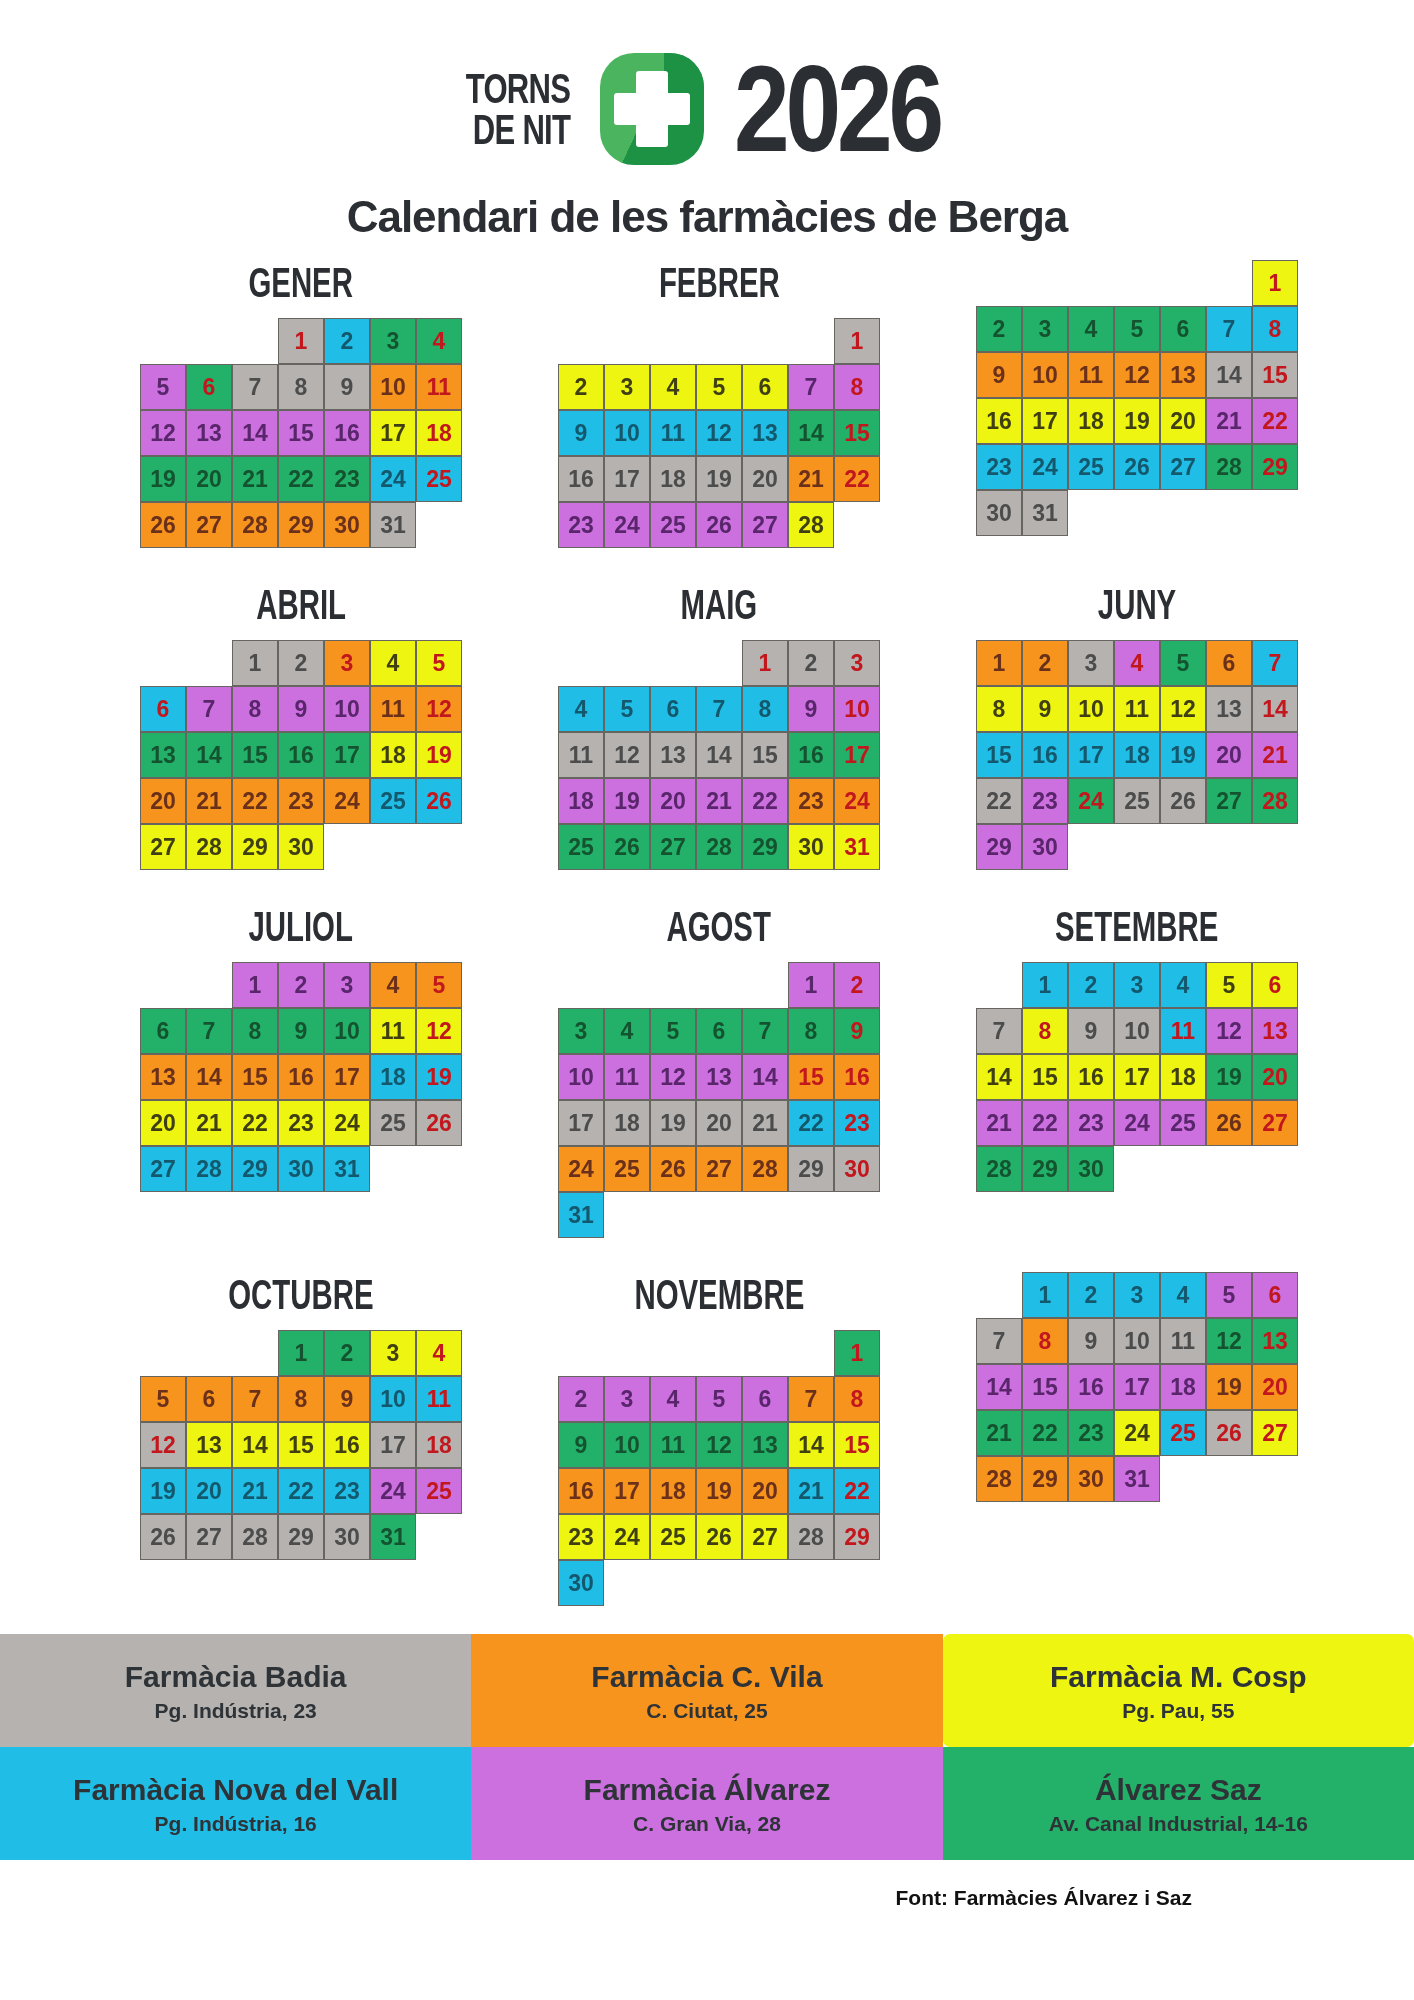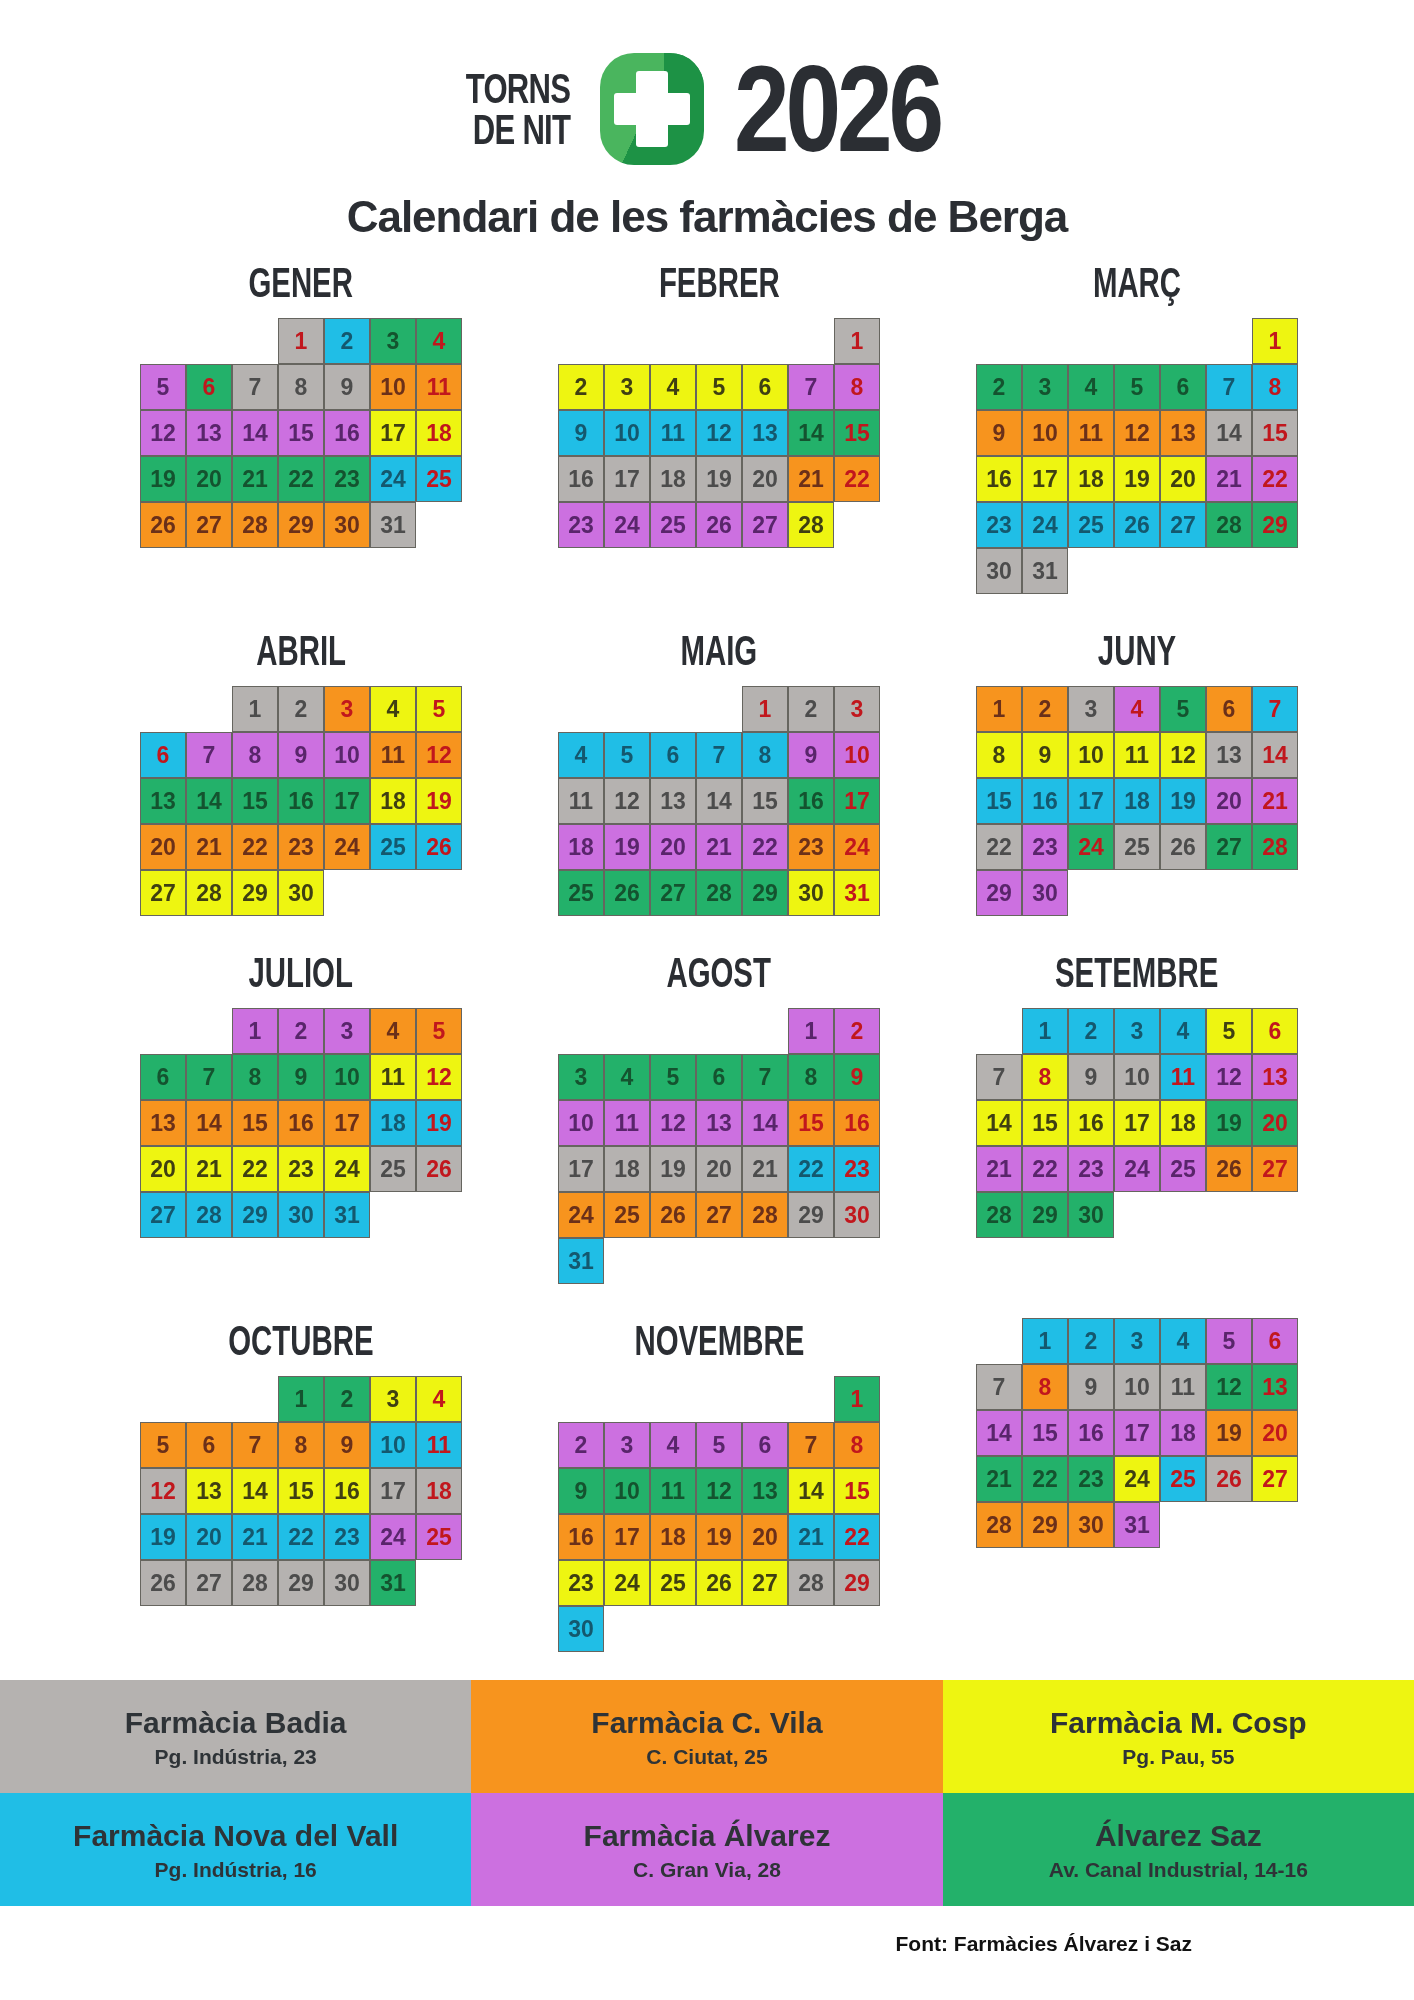--- a/index.html
+++ b/index.html
@@ -139,21 +139,20 @@
         <div class="day" style="background: rgb(204, 112, 224); color: rgb(89, 37, 107);">23</div>
         <div class="day" style="background: rgb(204, 112, 224); color: rgb(89, 37, 107);">24</div>
         <div class="day" style="background: rgb(204, 112, 224); color: rgb(89, 37, 107);">25</div>
         <div class="day" style="background: rgb(204, 112, 224); color: rgb(89, 37, 107);">26</div>
         <div class="day" style="background: rgb(204, 112, 224); color: rgb(89, 37, 107);">27</div>
         <div class="day" style="background: rgb(238, 245, 17); color: rgb(63, 63, 18);">28</div>
       </div>
   </div>
 
   <div class="month">
-    <div class="month-title"><span>MARÇ</span></div>
     <div class="month-days">
         <div class="day empty"></div>
         <div class="day empty"></div>
         <div class="day empty"></div>
         <div class="day empty"></div>
         <div class="day empty"></div>
         <div class="day empty"></div>
         <div class="day" style="background: rgb(238, 245, 17); color: rgb(193, 23, 29);">1</div>
         <div class="day" style="background: rgb(35, 177, 106); color: rgb(20, 83, 47);">2</div>
         <div class="day" style="background: rgb(35, 177, 106); color: rgb(20, 83, 47);">3</div>
@@ -545,21 +544,21 @@
   <div class="legend-box" style="background: rgb(181, 178, 176);">
     <div class="legend-name">Farmàcia Badia</div>
     <div class="legend-addr">Pg. Indústria, 23</div>
   </div>
 
   <div class="legend-box" style="background: rgb(247, 148, 30);">
     <div class="legend-name">Farmàcia C. Vila</div>
     <div class="legend-addr">C. Ciutat, 25</div>
   </div>
 
-  <div class="legend-box" style="background: rgb(238, 245, 17);">
+  <div class="legend-box" style="background: rgb(238, 245, 17); border-radius: 7px;">
     <div class="legend-name">Farmàcia M. Cosp</div>
     <div class="legend-addr">Pg. Pau, 55</div>
   </div>
 
   <div class="legend-box" style="background: rgb(32, 190, 230);">
     <div class="legend-name">Farmàcia Nova del Vall</div>
     <div class="legend-addr">Pg. Indústria, 16</div>
   </div>
 
   <div class="legend-box" style="background: rgb(204, 112, 224);">

